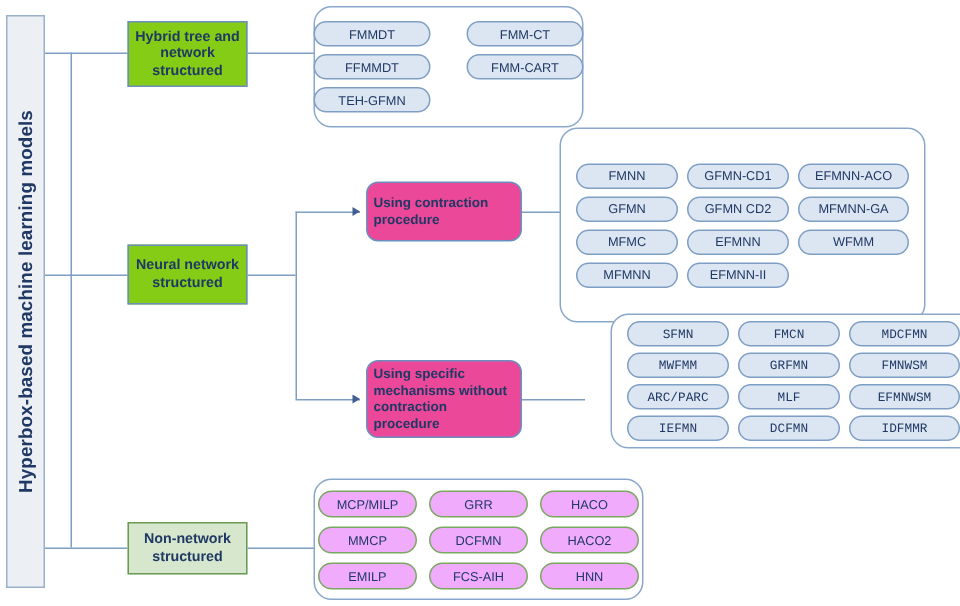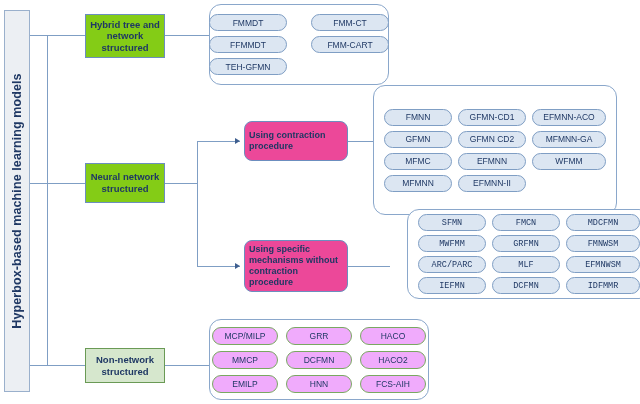--- a/index.html
+++ b/index.html
@@ -255,18 +255,18 @@
 
   <div class="group" id="group-nonnetwork" style="left:209px; top:319px; width:220px; height:81px;">
     <div class="group-inner">
         <div class="pill pill-green">MCP/MILP</div>
         <div class="pill pill-green">GRR</div>
         <div class="pill pill-green">HACO</div>
         <div class="pill pill-green">MMCP</div>
         <div class="pill pill-green">DCFMN</div>
         <div class="pill pill-green">HACO2</div>
         <div class="pill pill-green">EMILP</div>
+        <div class="pill pill-green">FCS-AIH</div>
         <div class="pill pill-green">HNN</div>
-        <div class="pill pill-green">FCS-AIH</div>
       </div>
   </div>
 
 </div>
 
 </body></html>

